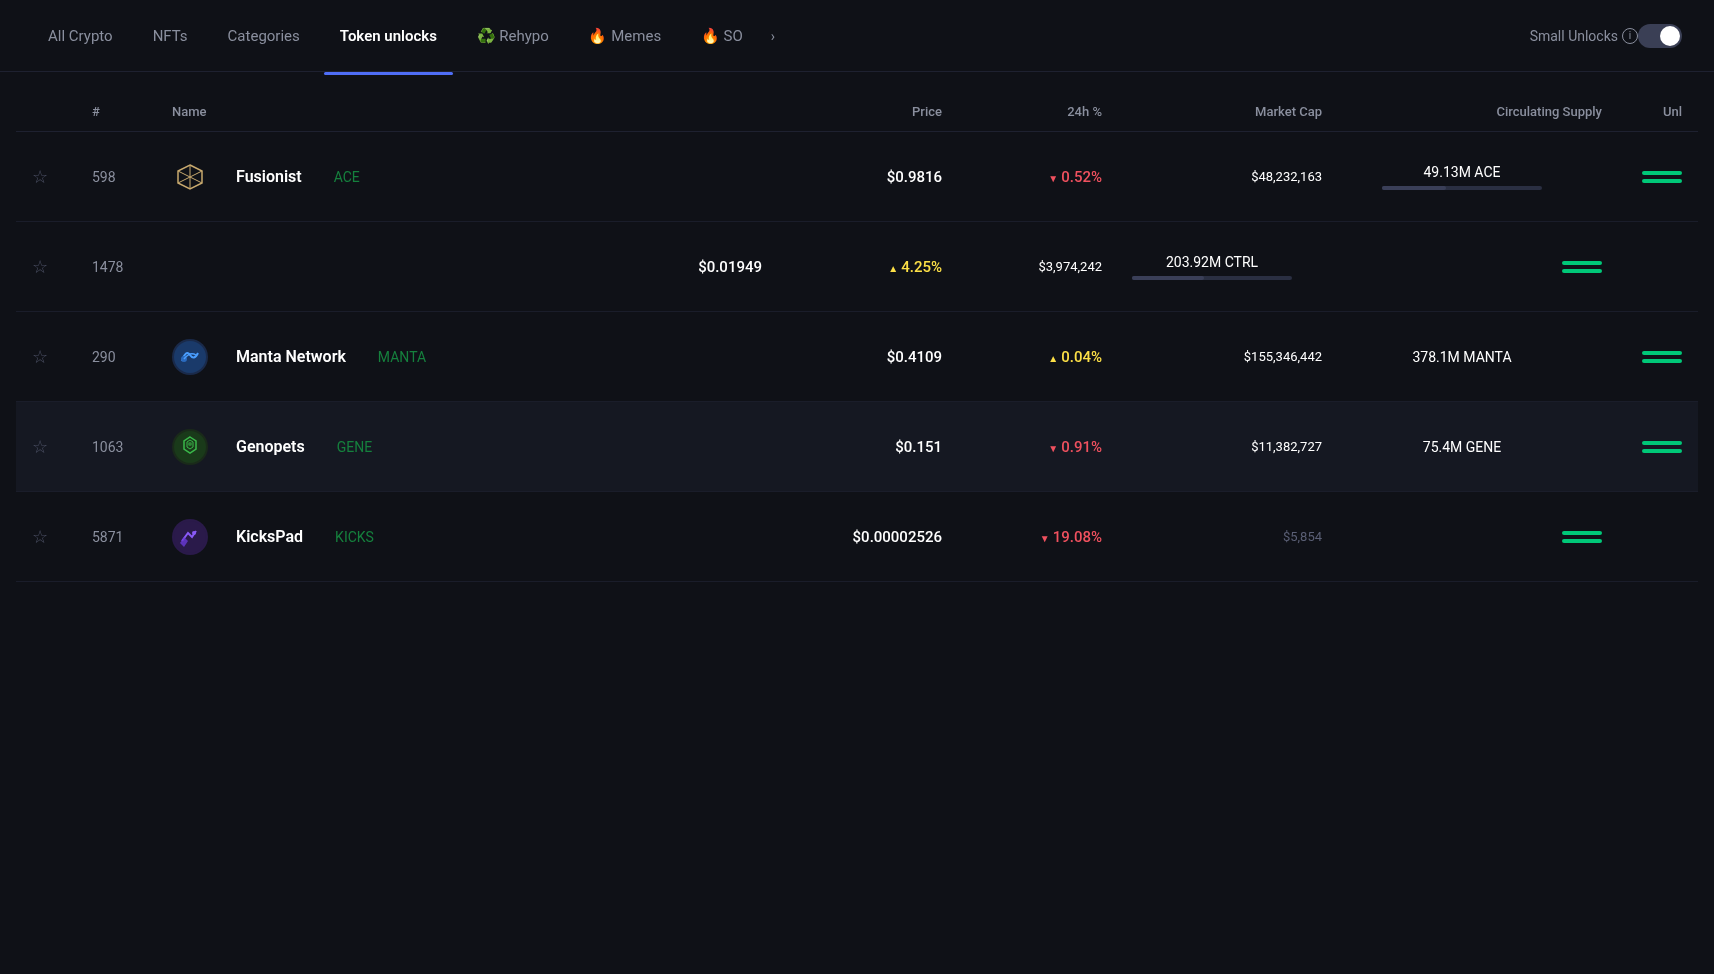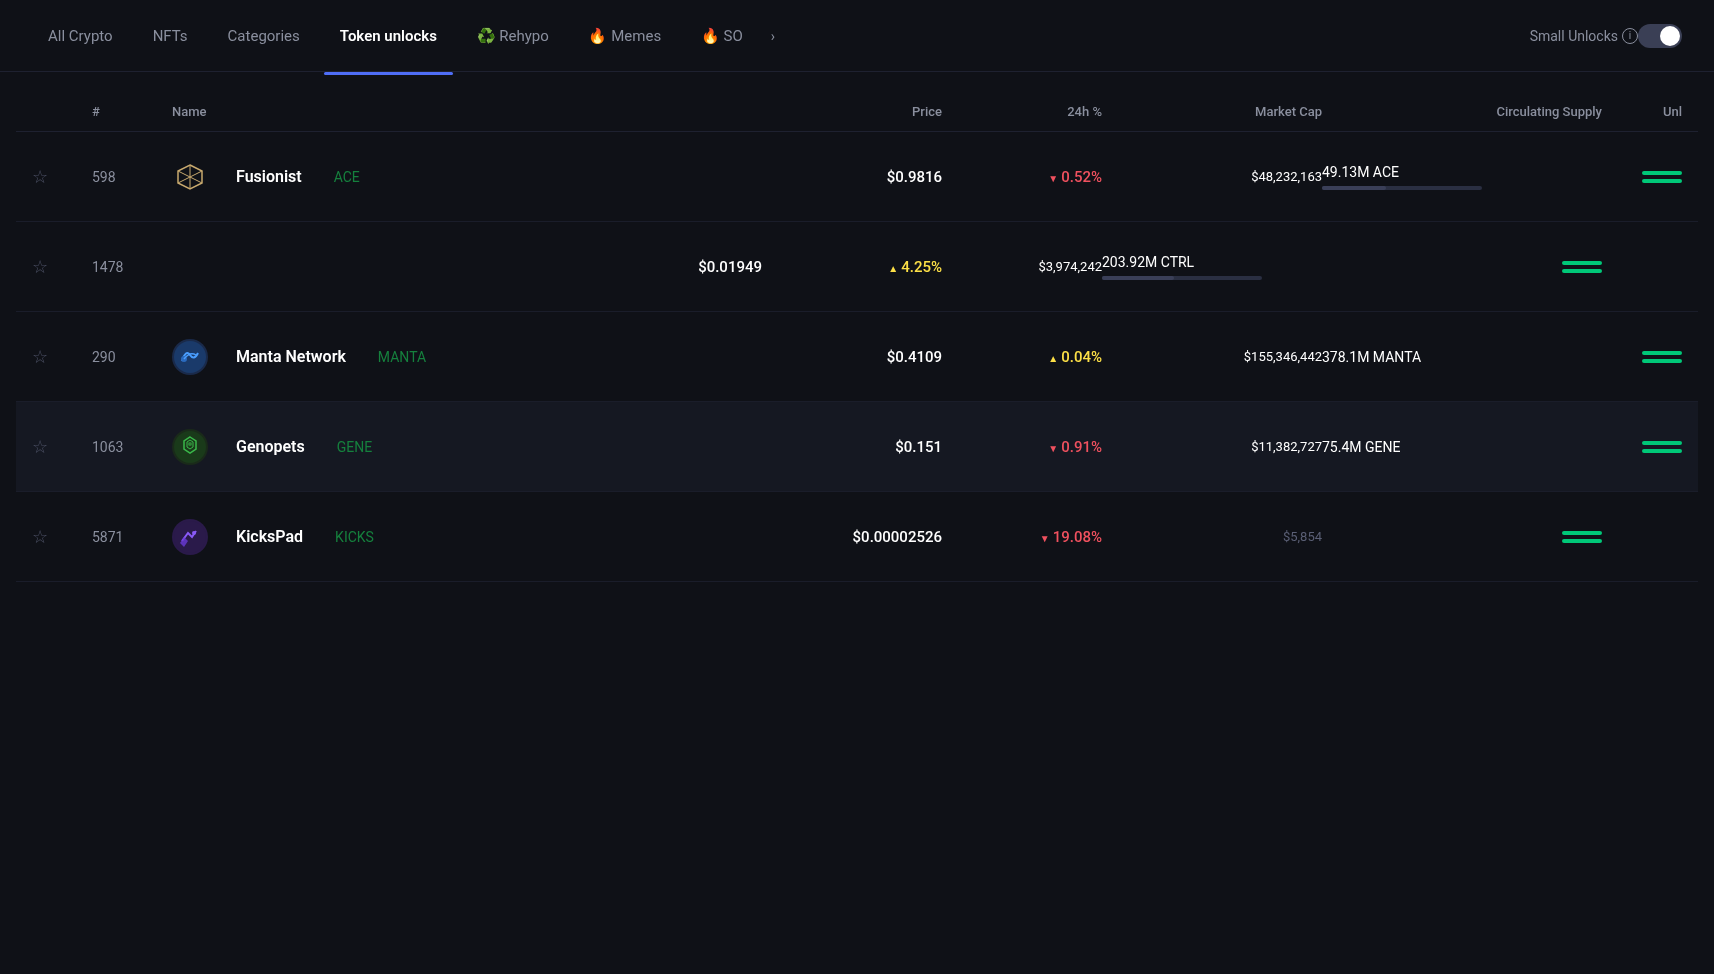--- a/index.html
+++ b/index.html
@@ -139,21 +139,21 @@
 
     .price-col { text-align: right; font-size: 15px; font-weight: 500; color: #fff; }
     .change-col { text-align: right; font-size: 15px; font-weight: 500; }
     .change-col.positive { color: #fde047; }
     .change-col.negative { color: #f0515f; }
     .market-cap-col { text-align: right; font-size: 13px; color: #fff; }
 
     .supply-col {
       display: flex;
       flex-direction: column;
-      align-items: flex-start;
+      align-items: center;
       gap: 6px;
     }
     .supply-value { font-size: 14px; color: #fff; }
     .supply-bar-container {
       width: 160px;
       height: 4px;
       background: #2a2f42;
       border-radius: 2px;
     }
     .supply-bar {

